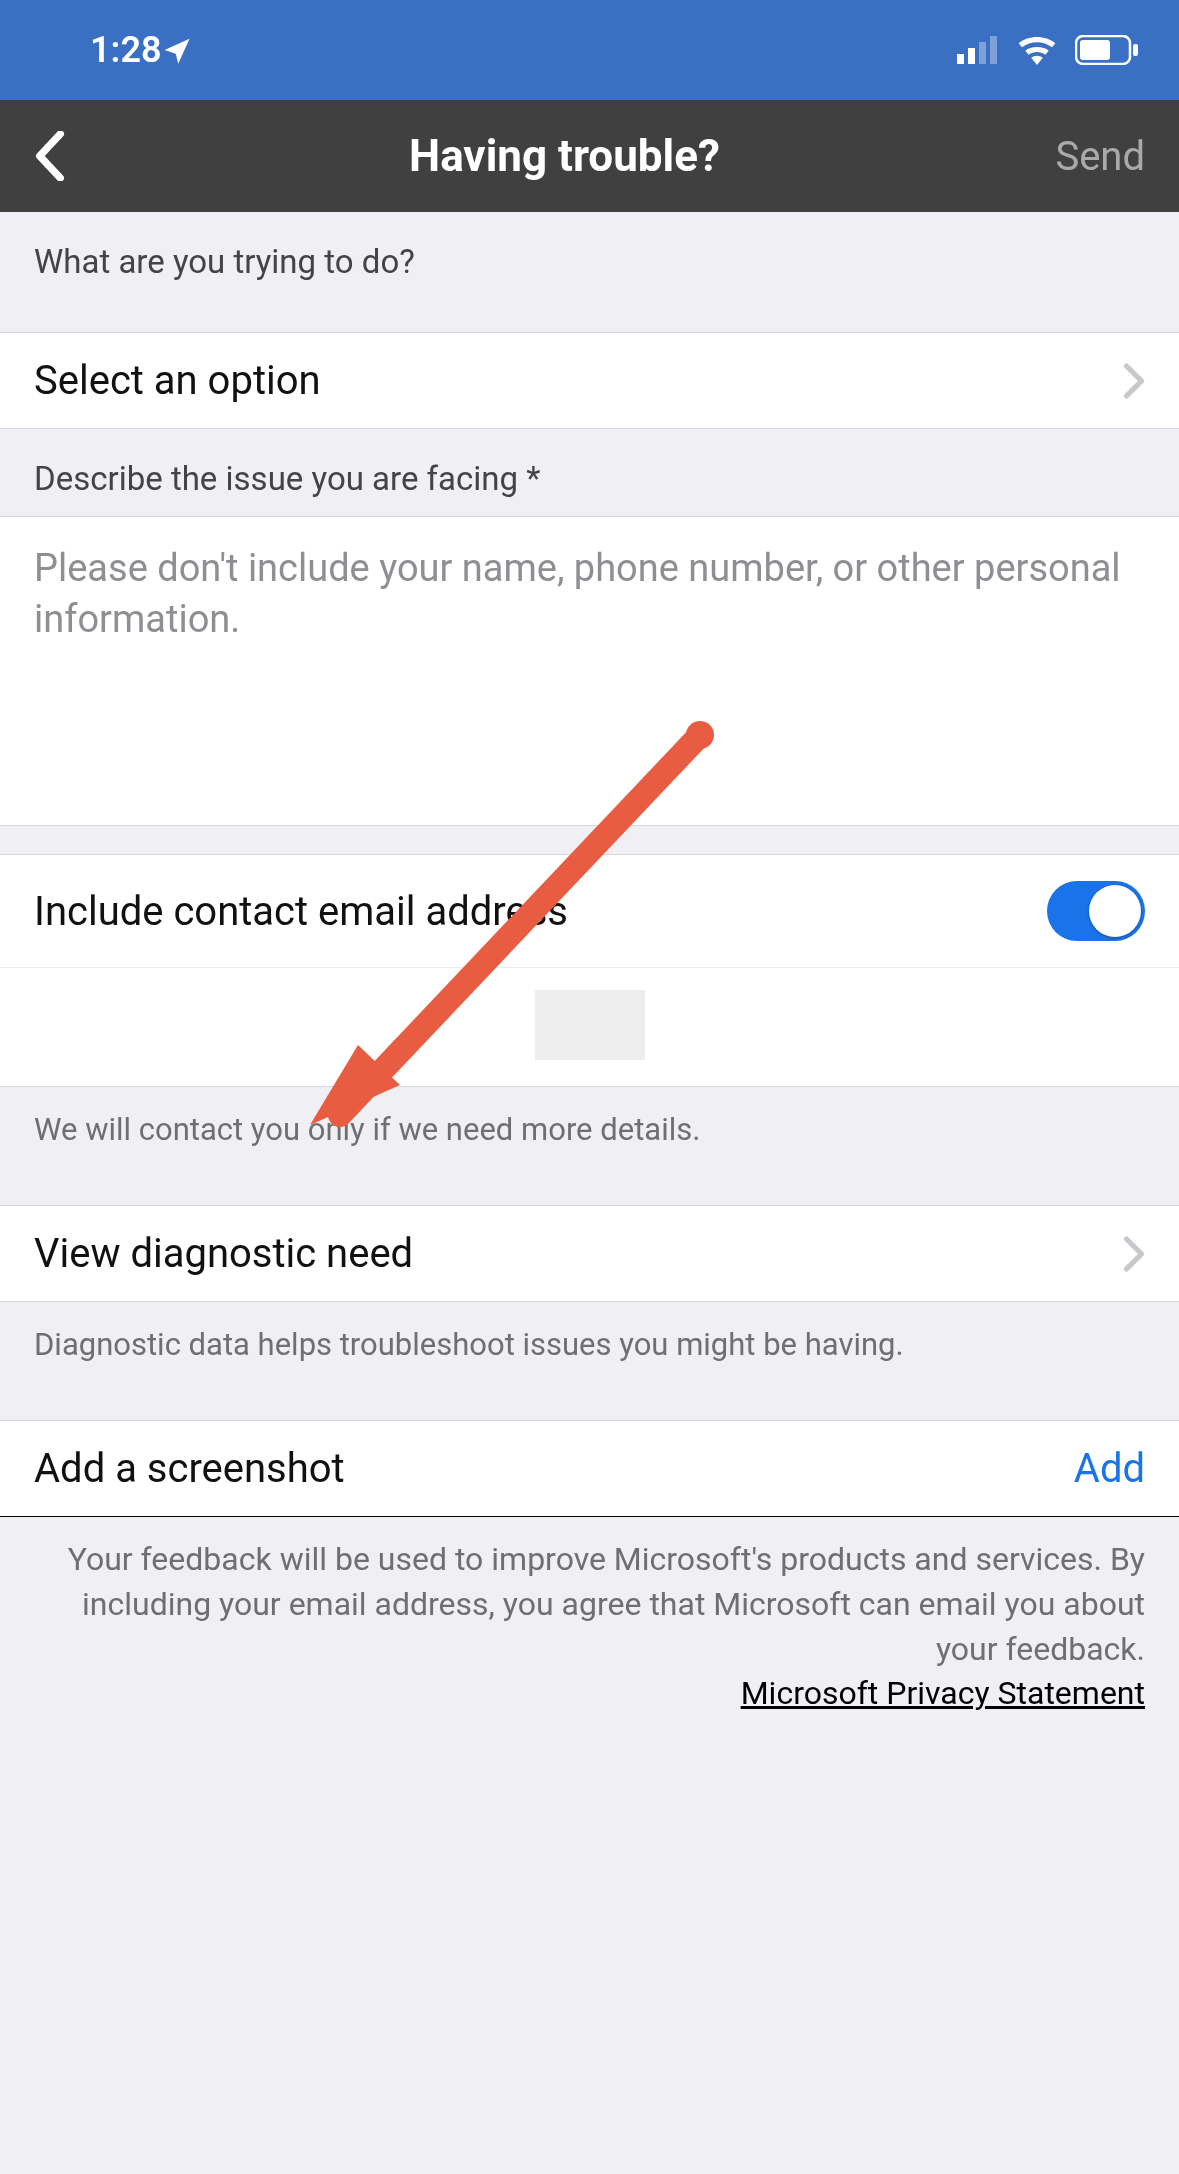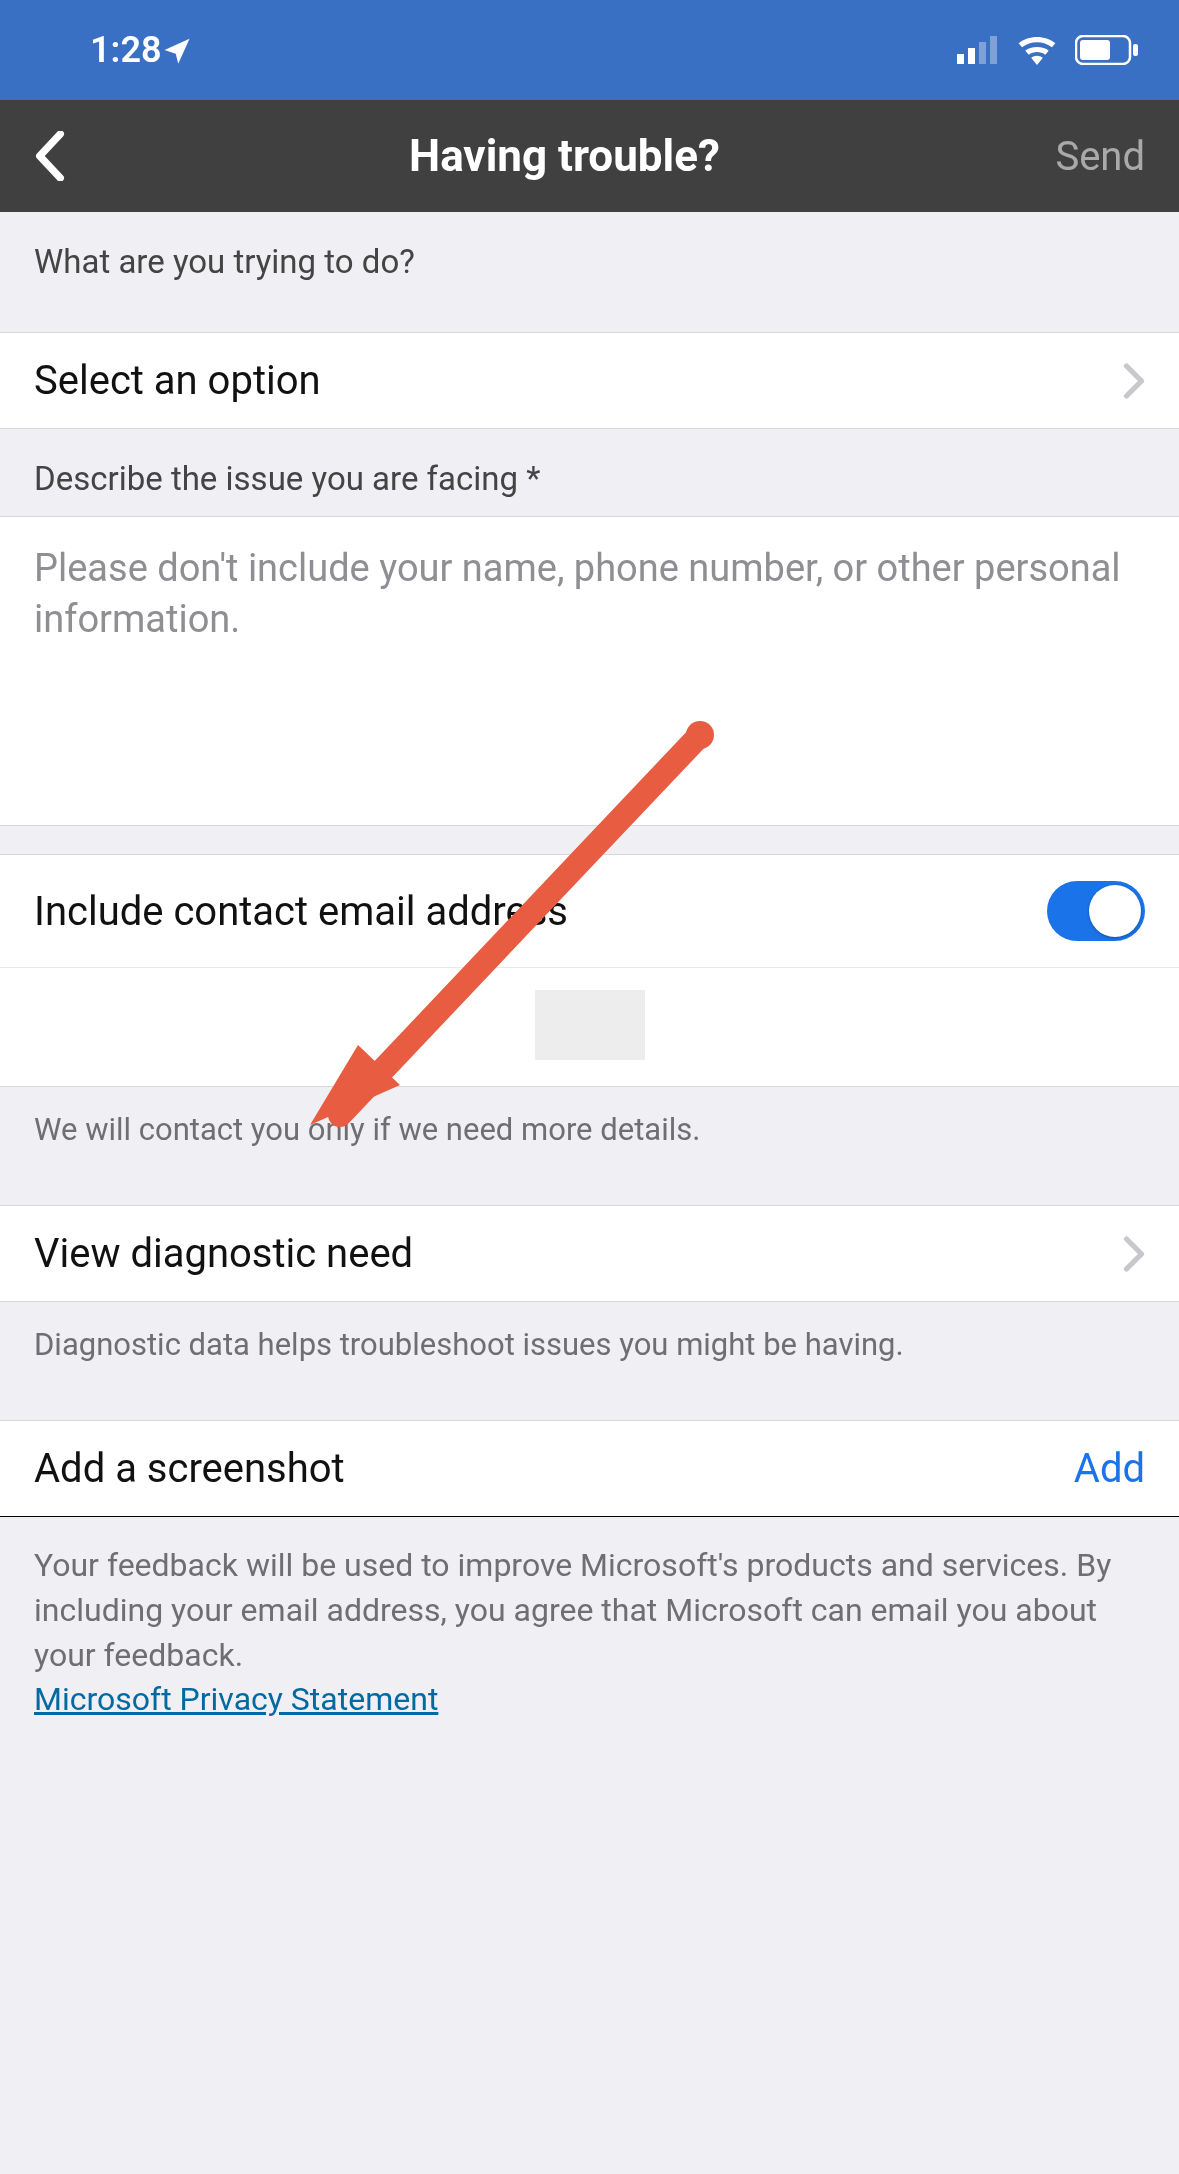--- a/index.html
+++ b/index.html
@@ -105,26 +105,27 @@
   .email-value-row {
     border-top:1px solid #eaeaea;
     padding: 22px 34px 26px 34px;
     min-height: 96px;
     display:flex; align-items:center; justify-content:center;
   }
   .redact {
     width: 110px; height: 70px; background:#ededed;
   }
   .footer-note {
-    padding: 26px 34px 26px 34px;
+    padding: 20px 34px 26px 34px;
     font-size: 32px;
     color: #6e6e73;
     line-height: 1.4;
-  }
-  .footer-note a { color:#0369a1; text-decoration: underline; }
+    text-align: right;
+  }
+  .footer-note a { color:#000000; text-decoration: underline; }
   .row-link { color:#1a73e8; font-size:40px; }
   .gap { height: 28px; }
   .arrow-overlay {
     position:absolute;
     left: 300px;
     top: 715px;
     pointer-events:none;
   }
   svg { display:block; }
 </style>

